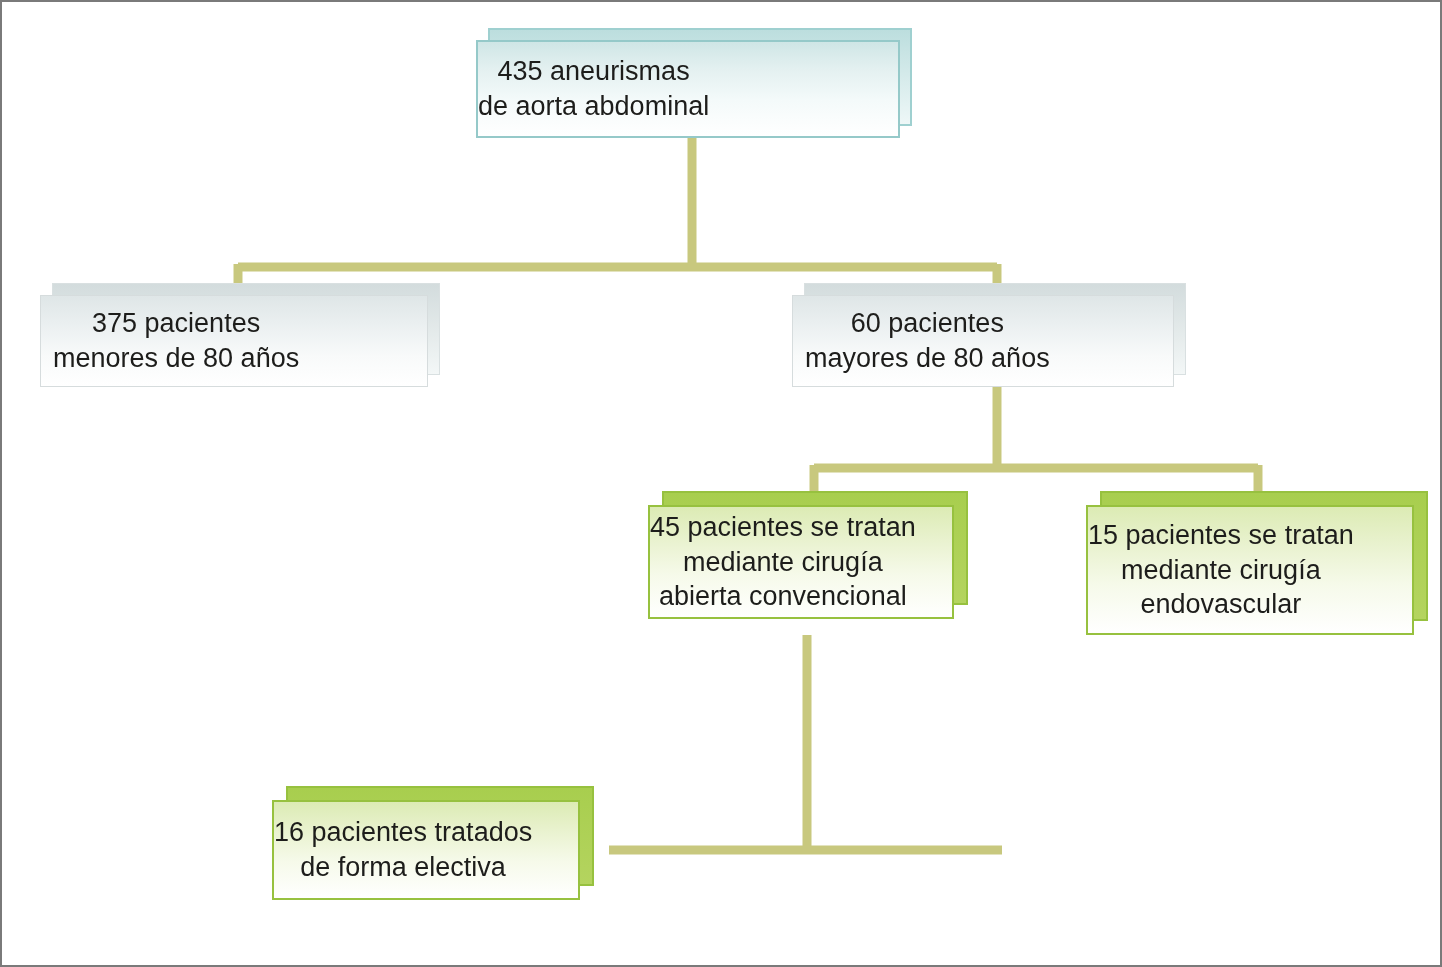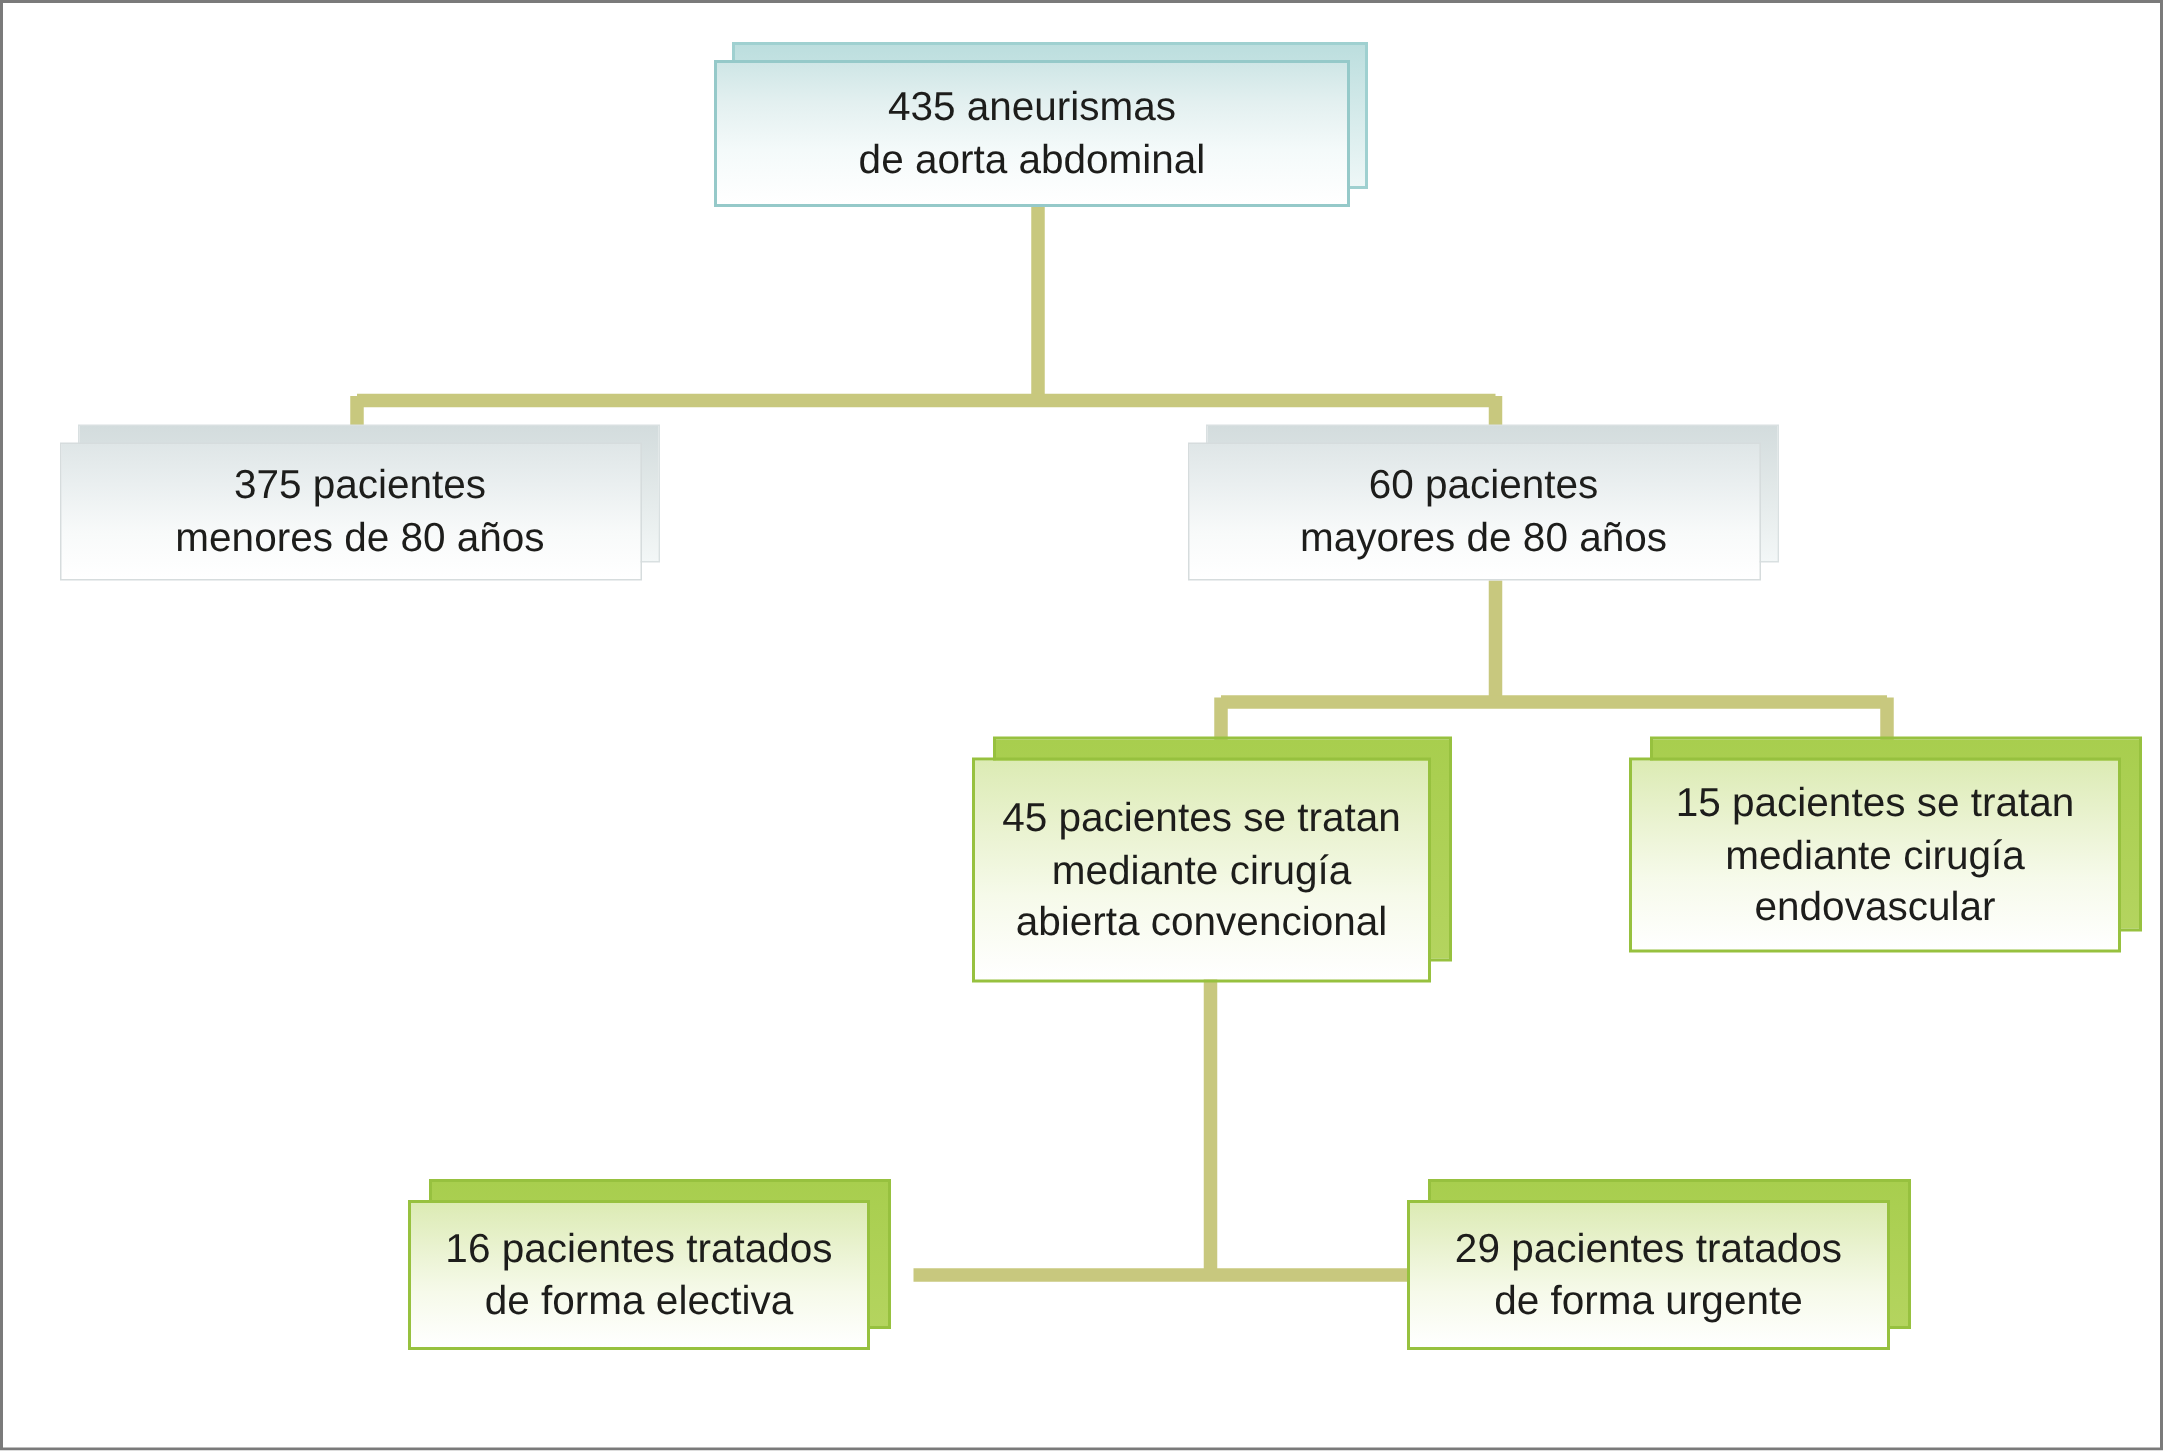--- a/index.html
+++ b/index.html
@@ -39,21 +39,20 @@
   }
   .node .face {
     position: absolute;
     left: 0;
     top: 0;
     width: 100%;
     height: 100%;
     box-sizing: border-box;
     display: flex;
     align-items: center;
-    justify-content: center;
     text-align: center;
     z-index: 2;
   }
   .node .label {
     white-space: pre-line;
     color: #1d1d1b;
     line-height: 1.28;
   }
   
   .node .slab {
@@ -107,21 +106,21 @@
     box-sizing: border-box;
   }
   .node.green .label {
     font-size: 27px;
   }
 
   
   #node-root        { left: 474px; top: 38px;  width: 424px; height: 98px; }
   #node-under80     { left: 38px;  top: 293px; width: 388px; height: 92px; }
   #node-over80      { left: 790px; top: 293px; width: 382px; height: 92px; }
-  #node-open        { left: 646px; top: 503px; width: 306px; height: 150px; }
+  #node-open        { left: 646px; top: 503px; width: 306px; height: 114px; }
   #node-endo        { left: 1084px;top: 503px; width: 328px; height: 130px; }
   #node-elective    { left: 270px; top: 798px; width: 308px; height: 100px; }
   #node-urgent      { left: 936px; top: 798px; width: 322px; height: 100px; }
 </style>
 </head>
 <body>
 
 <div id="figure">
 
   <svg id="connectors" viewBox="0 0 1442 967" width="1442" height="967" aria-hidden="true">
@@ -185,21 +184,14 @@
   </div>
 
   <div class="node green" id="node-elective">
     <div class="slab"></div>
     <div class="face">
       <span class="label">16 pacientes tratados
 de forma electiva</span>
     </div>
   </div>
 
-  <div class="node green" id="node-urgent">
-    <div class="slab"></div>
-    <div class="face">
-      <span class="label">29 pacientes tratados
-de forma urgente</span>
-    </div>
-  </div>
 
 </div>
 
 </body></html>

